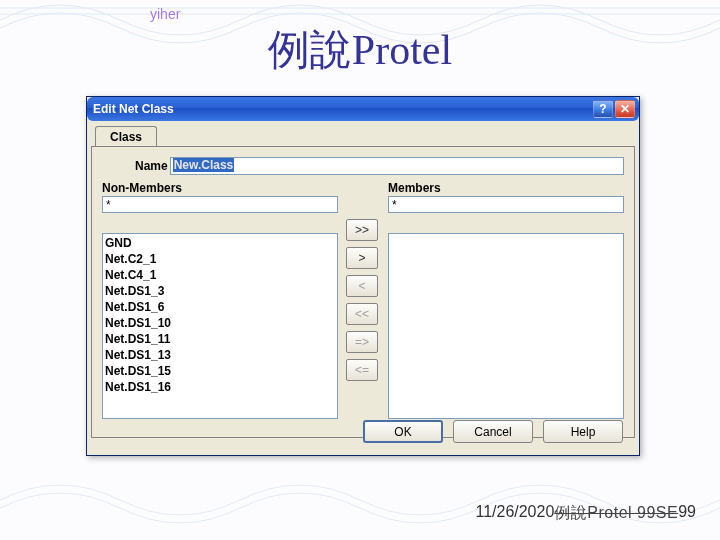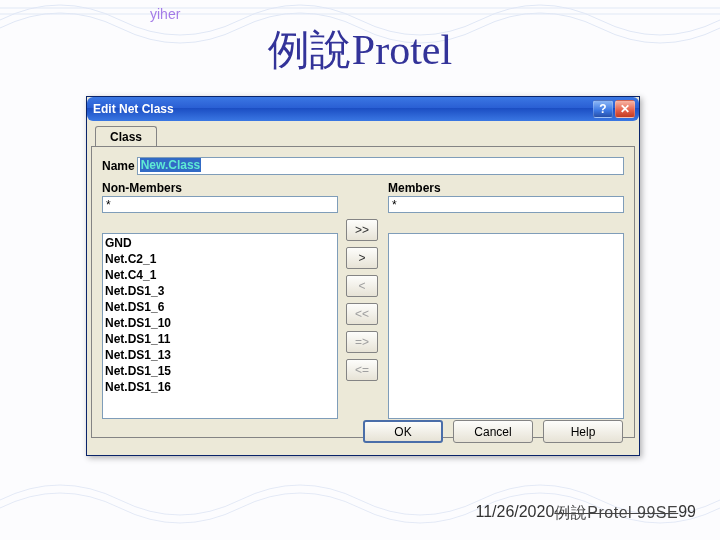--- a/index.html
+++ b/index.html
@@ -90,33 +90,33 @@
     font-weight: bold;
   }
   .tabpanel {
     border: 1px solid #848484;
     background: #ece9d8;
     height: 292px;
     padding: 10px 10px 8px 10px;
     position: relative;
   }
   .row { display: flex; align-items: center; margin-bottom: 6px; }
-  .lbl { font-weight: bold; margin-right: 2px; }
+  .lbl { font-weight: bold; margin-right: 2px; margin-left: 33px; }
   .name-input {
     flex: 1;
     height: 18px;
     border: 1px solid #7f9db9;
     background: #fff;
     padding: 0 2px;
     font-size: 12px;
     font-family: Tahoma, Arial, sans-serif;
     font-weight: bold;
   }
   .name-hl {
-    background: #316ac5; color: #5eead4;
+    background: #316ac5; color: #e5e5e5;
     padding: 0 1px;
   }
   .cols {
     display: flex;
     gap: 8px;
     height: 238px;
     justify-content: space-between;
   }
   .col {
     flex: 1;

